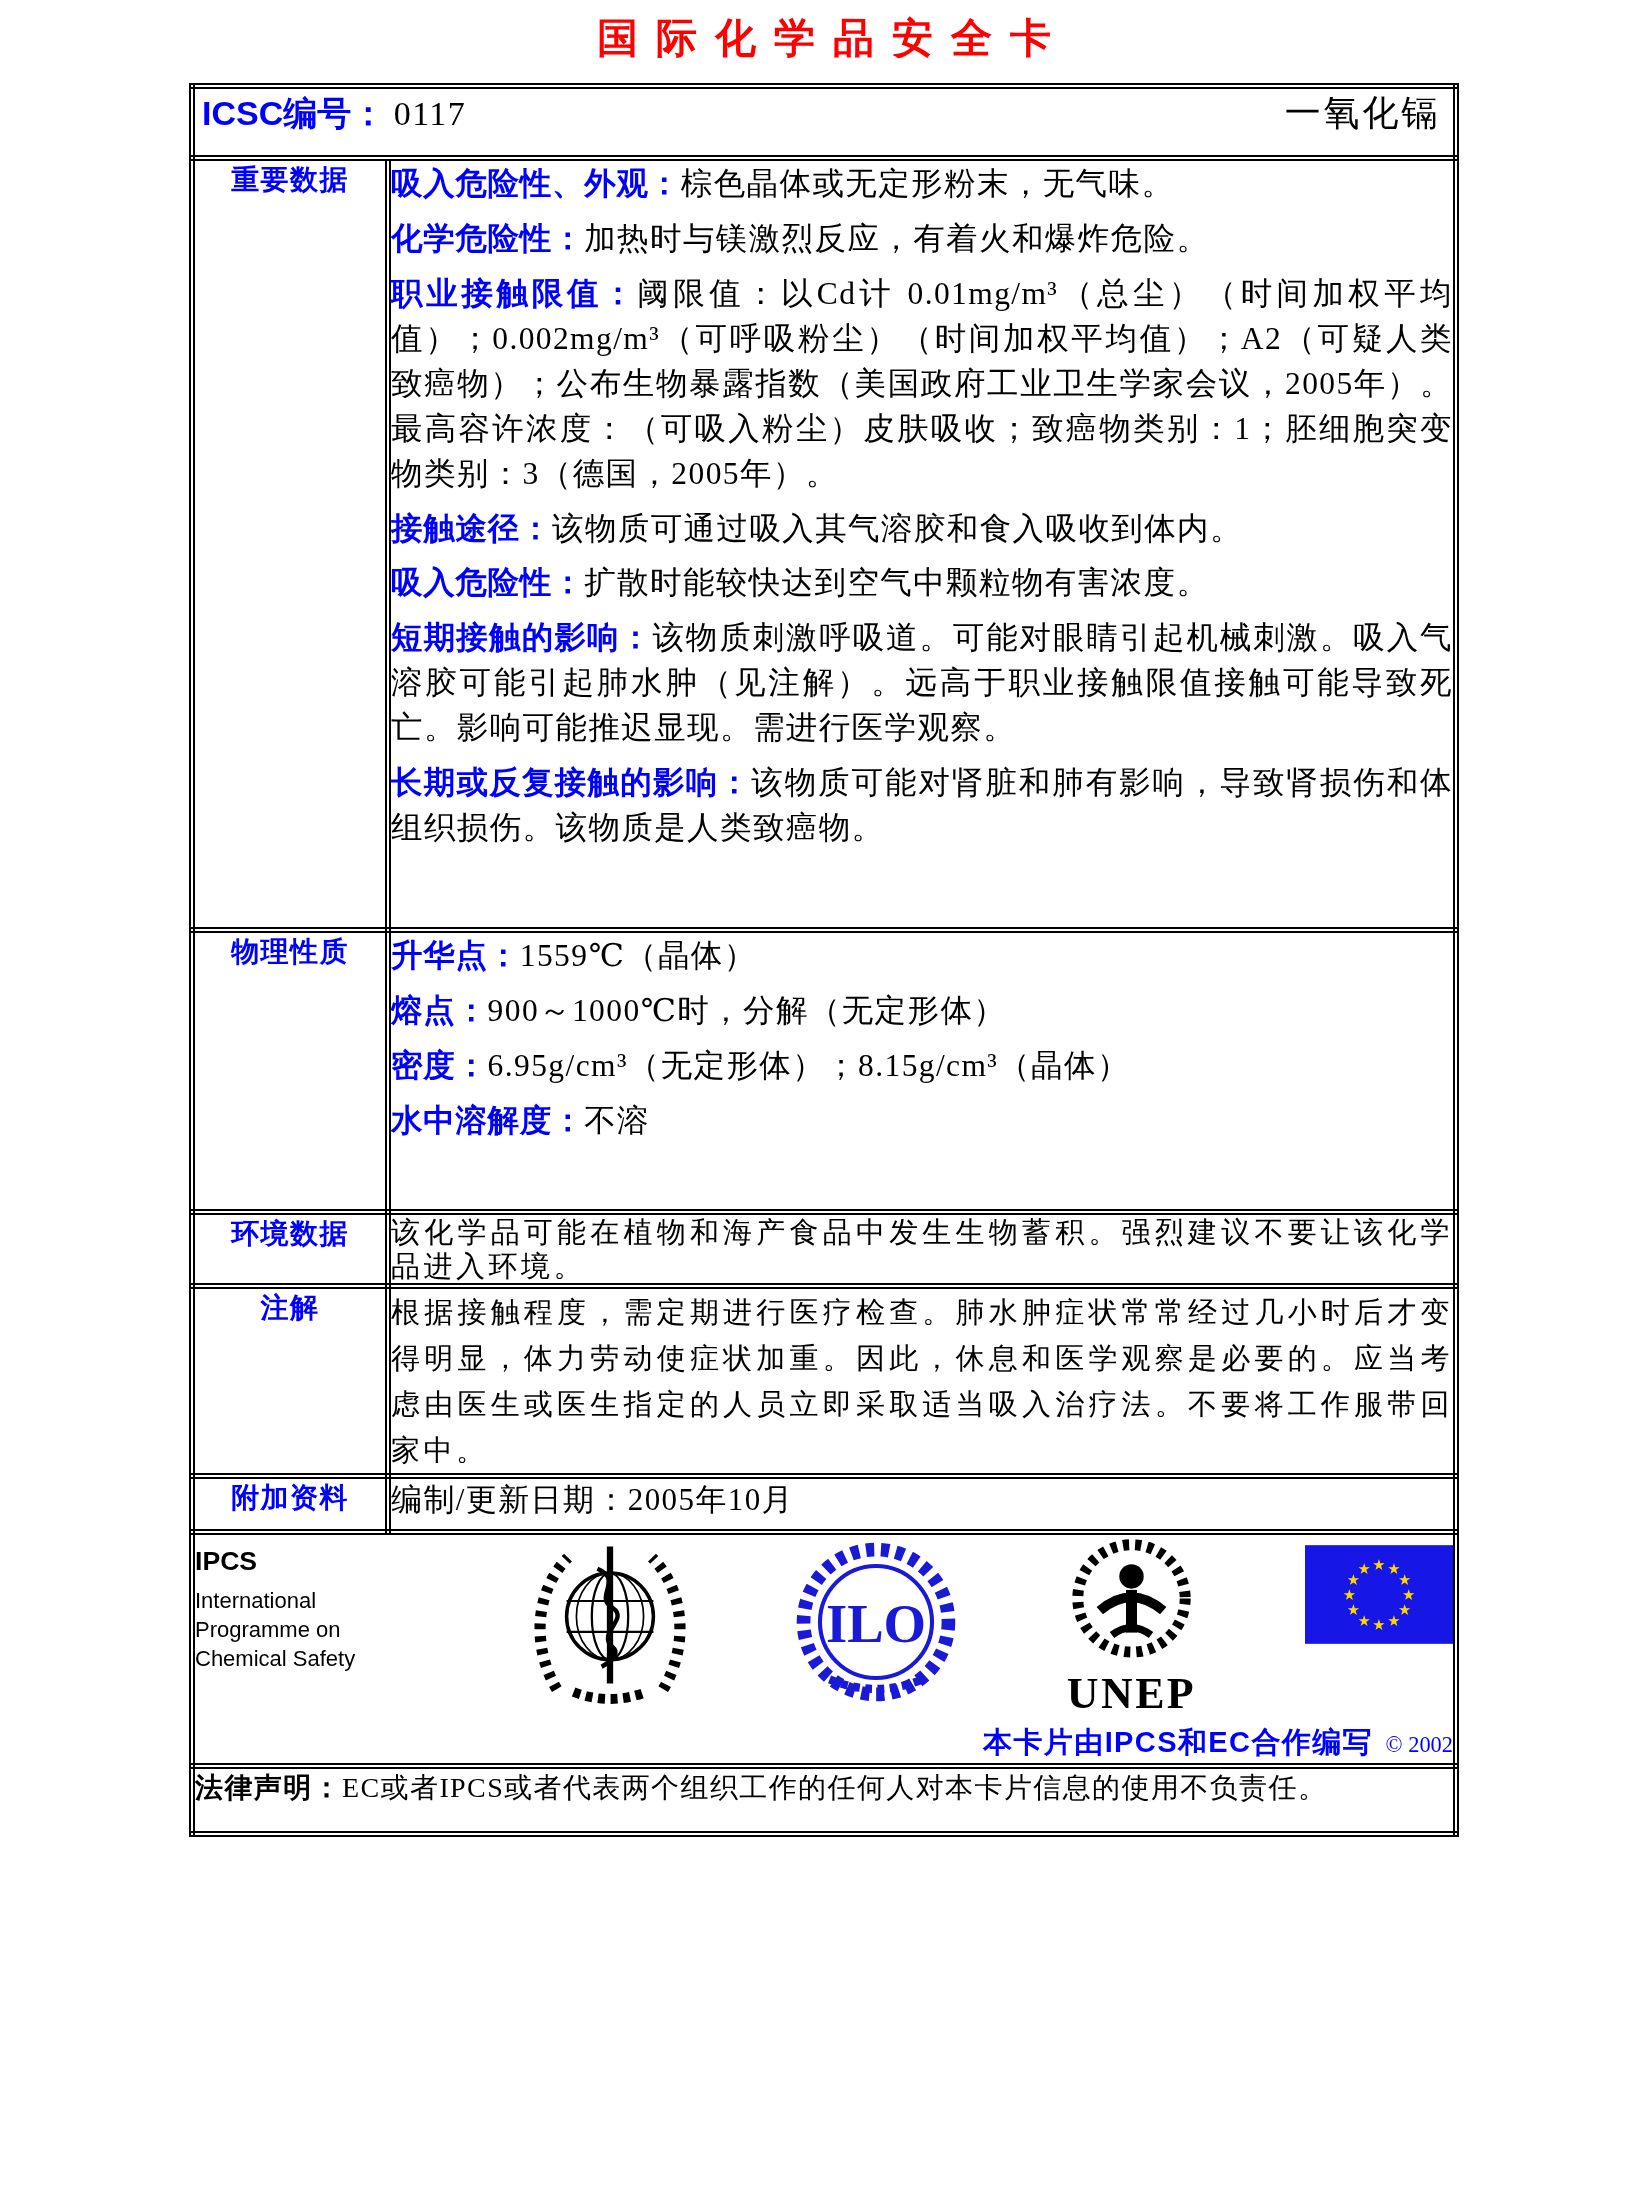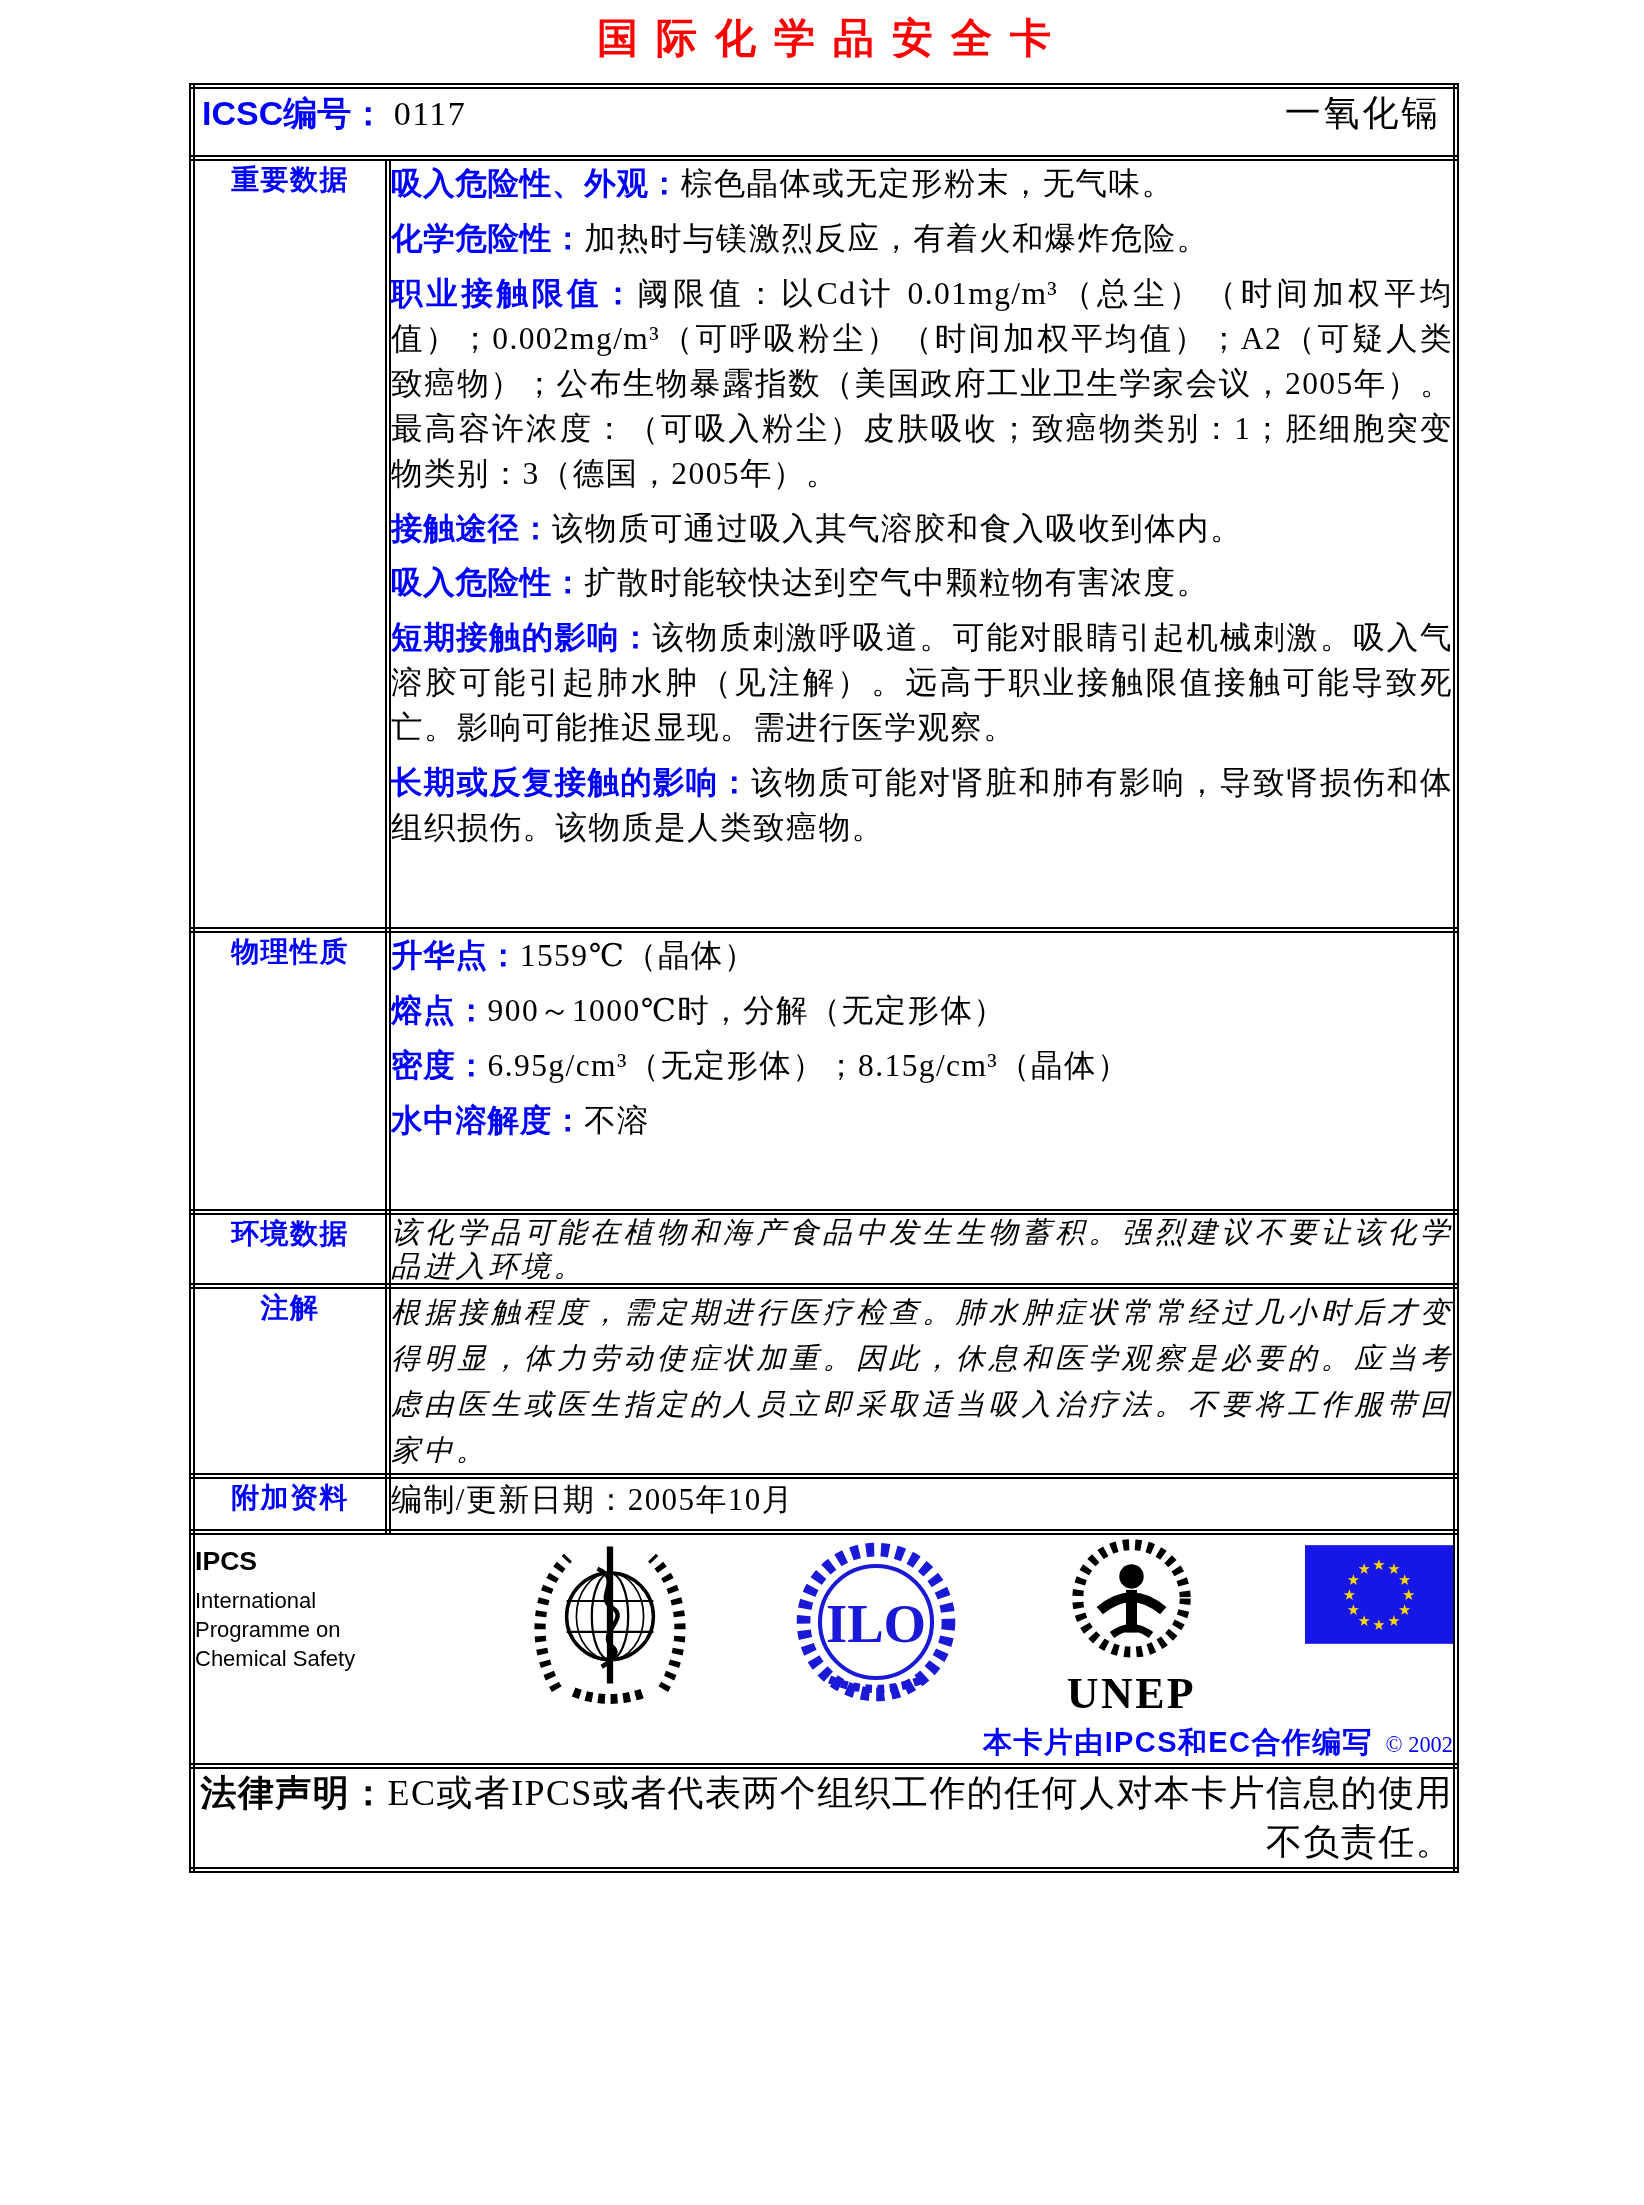--- a/index.html
+++ b/index.html
@@ -76,21 +76,20 @@
     margin: 0 0 9.8px 0;
     font-size: 31.5px;
     line-height: 45px;
     letter-spacing: 1.4px;
     text-align: justify;
   }
   .item .blue-label { letter-spacing: 0.7px; }
 
   td.content-env, td.content-notes {
     padding: 4.2px 9.8px 4.2px 7px;
-    font-style: italic;
   }
   .flow-text-env {
     font-size: 29px;
     line-height: 34px;
     letter-spacing: 3.5px;
     text-align: justify;
   }
   .flow-text-notes {
     font-size: 29px;
     line-height: 46px;
@@ -134,21 +133,21 @@
   }
   .caption-copy {
     color: #0000ff;
     font-size: 22.4px;
     margin-left: 9.8px;
     font-family: "Liberation Serif", serif;
   }
 
   
   td.legal-cell { height: 62px; vertical-align: middle; padding: 0 9.8px 0 5.6px; }
-  .legal-text { font-size: 36px; letter-spacing: 1.4px; text-align: right; }
+  .legal-text { font-size: 28px; letter-spacing: 1.4px; }
 </style>
 </head>
 <body>
 
 <div class="page-title">国际化学品安全卡</div>
 
 <table class="card">
   <colgroup>
       <col class="label-col">
       <col>

